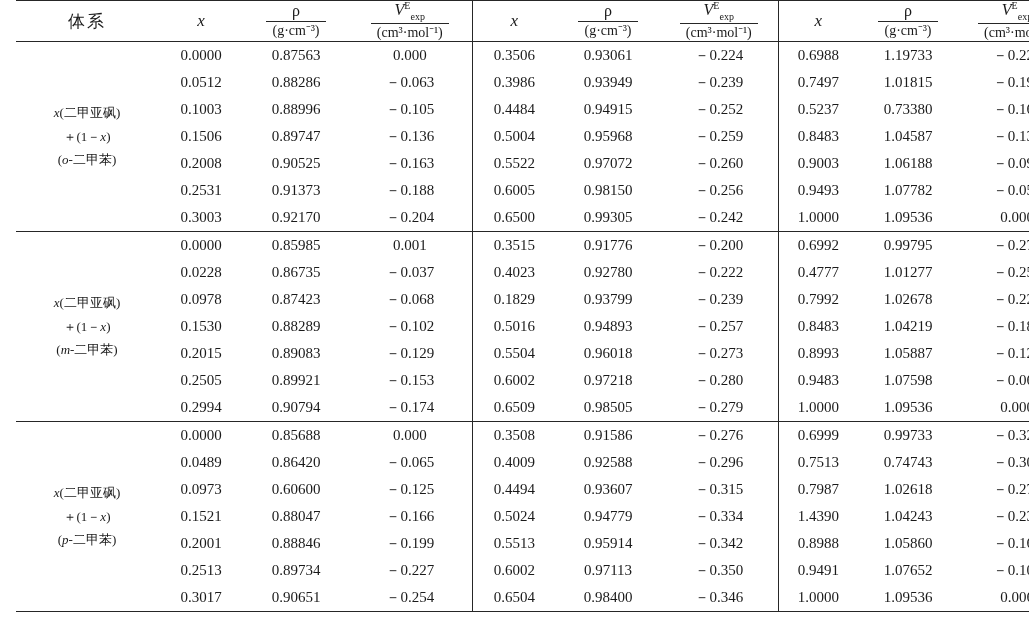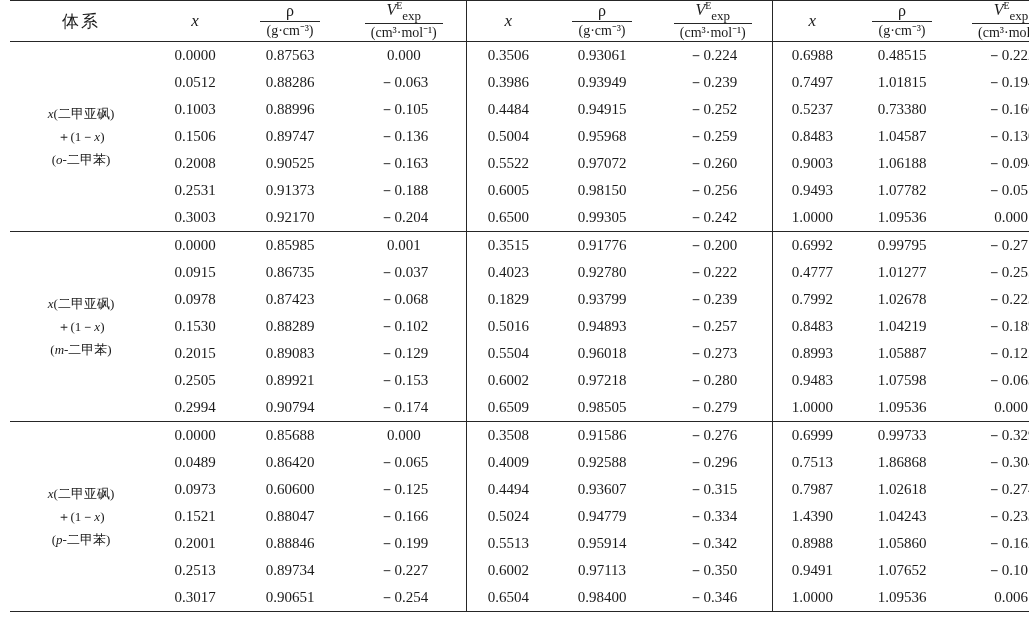--- a/index.html
+++ b/index.html
@@ -6,21 +6,21 @@
   body{
     width:1029px;height:639px;
     font-family:"Liberation Serif", serif;
     color:#1a1a1a;
     overflow:hidden;
   }
   .sheet{
     width:1029px;height:639px;
     position:relative;
     box-sizing:border-box;
-    padding:0 10px;
+    padding:0 16px;
   }
   table.data{
     border-collapse:collapse;
     width:1001px;
     table-layout:fixed;
   }
   table.data td,table.data th{
     padding:0;
     text-align:center;
     vertical-align:middle;
@@ -38,21 +38,21 @@
 
   
   .hdr-row td{padding:3px 0 6px;}
   .sys-head{font-size:17px;letter-spacing:2px;}
   .x-head{font-size:17px;font-style:italic;}
   .frac{display:inline-block;line-height:1.05;}
   .frac .num{display:block;padding:0 6px 1px;font-size:16px;}
   .frac .den{display:block;border-top:1px solid #262626;padding:2px 6px 0;font-size:14px;white-space:nowrap;text-align:right;}
   .ve{font-style:italic;}
   .sup{font-size:10px;vertical-align:super;}
-  .sub{font-size:13px;vertical-align:sub;}
+  .sub{font-size:10px;vertical-align:sub;}
 
   
   td.num{font-size:15px;height:27px;white-space:nowrap;}
   td.sys{
     font-size:13px;line-height:1.65;white-space:nowrap;
   }
   .sys-lines div{padding:1px 0;}
   .it{font-style:italic;}
 
   
@@ -142,21 +142,21 @@
               <div>(<span class="it">o</span>-二甲苯)</div>
             </div>
           </td>
           <td class="num">0.0000</td>
           <td class="num">0.87563</td>
           <td class="num">0.000</td>
           <td class="num vsep">0.3506</td>
           <td class="num">0.93061</td>
           <td class="num">－0.224</td>
           <td class="num vsep">0.6988</td>
-          <td class="num">0.48515</td>
+          <td class="num">1.19733</td>
           <td class="num">－0.222</td>
         </tr>
         <tr>
           <td class="num">0.0512</td>
           <td class="num">0.88286</td>
           <td class="num">－0.063</td>
           <td class="num vsep">0.3986</td>
           <td class="num">0.93949</td>
           <td class="num">－0.239</td>
           <td class="num vsep">0.7497</td>
@@ -230,21 +230,21 @@
           <td class="num">0.85985</td>
           <td class="num">0.001</td>
           <td class="num vsep">0.3515</td>
           <td class="num">0.91776</td>
           <td class="num">－0.200</td>
           <td class="num vsep">0.6992</td>
           <td class="num">0.99795</td>
           <td class="num">－0.271</td>
         </tr>
         <tr>
-          <td class="num">0.0915</td>
+          <td class="num">0.0228</td>
           <td class="num">0.86735</td>
           <td class="num">－0.037</td>
           <td class="num vsep">0.4023</td>
           <td class="num">0.92780</td>
           <td class="num">－0.222</td>
           <td class="num vsep">0.4777</td>
           <td class="num">1.01277</td>
           <td class="num">－0.255</td>
         </tr>
         <tr>
@@ -321,21 +321,21 @@
           <td class="num">－0.329</td>
         </tr>
         <tr>
           <td class="num">0.0489</td>
           <td class="num">0.86420</td>
           <td class="num">－0.065</td>
           <td class="num vsep">0.4009</td>
           <td class="num">0.92588</td>
           <td class="num">－0.296</td>
           <td class="num vsep">0.7513</td>
-          <td class="num">1.86868</td>
+          <td class="num">0.74743</td>
           <td class="num">－0.304</td>
         </tr>
         <tr>
           <td class="num">0.0973</td>
           <td class="num">0.60600</td>
           <td class="num">－0.125</td>
           <td class="num vsep">0.4494</td>
           <td class="num">0.93607</td>
           <td class="num">－0.315</td>
           <td class="num vsep">0.7987</td>

